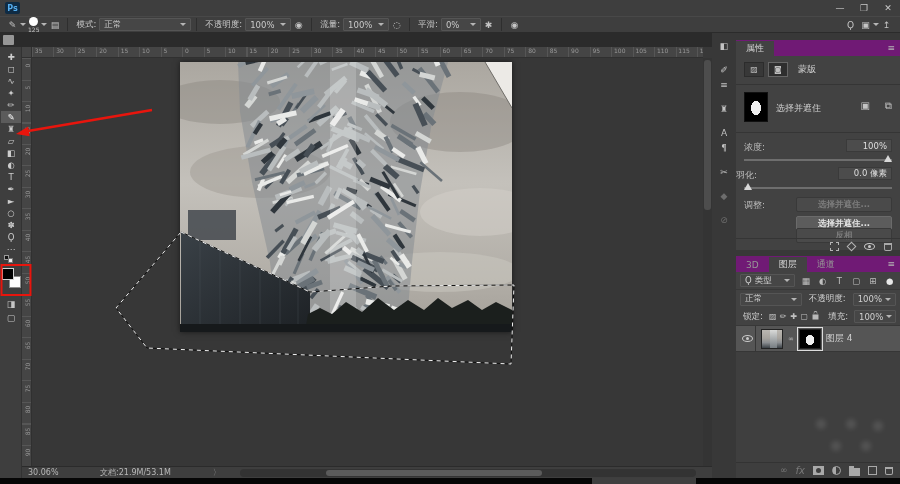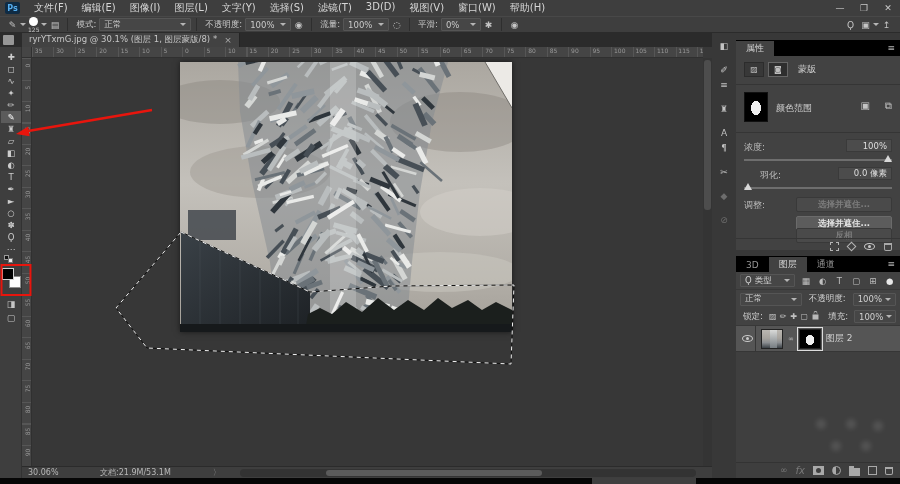--- a/index.html
+++ b/index.html
@@ -83,21 +83,21 @@
 
   
   #dock{position:absolute;left:712px;top:32px;right:0;bottom:6px;background:#383838;z-index:5;}
   #dockstrip{position:absolute;left:1px;top:6px;width:22px;display:flex;flex-direction:column;align-items:center;}
   .dock-icon{width:18px;height:15px;display:flex;align-items:center;justify-content:center;
              color:#c2c2c2;font-size:9px;}
   .dock-icon.dim{color:#6d6d6d;}
   .dock-gap{margin-top:9px;}
 
   #panels{position:absolute;left:24px;top:0;right:0;bottom:0;}
-  .phead{height:16px;background:#000000;display:flex;align-items:flex-end;font-size:9px;position:relative;}
+  .phead{height:16px;background:#701a75;display:flex;align-items:flex-end;font-size:9px;position:relative;}
   .ptab{background:#424242;height:15px;display:flex;align-items:center;padding:0 10px;color:#d4d4d4;}
   .ptab.inactive{background:transparent;color:#969696;}
   .phamb{position:absolute;right:5px;top:3px;color:#b5b5b5;font-size:9px;}
 
   #props{position:absolute;left:0;right:0;top:8px;height:216px;background:#424242;border-bottom:6px solid #383838;}
   #props .body{position:relative;height:198px;font-size:9px;}
   .icbox{width:20px;height:15px;background:#383838;border:1px solid #2c2c2c;display:flex;align-items:center;
          justify-content:center;color:#bdbdbd;font-size:8px;}
   .icbox.sel{background:#2e2e2e;border-color:#666;}
   .hline{position:absolute;left:0;right:0;height:1px;background:#353535;}
@@ -166,33 +166,20 @@
 
   #annotations{position:absolute;left:0;top:0;z-index:40;pointer-events:none;}
 </style>
 </head>
 <body>
 
 <div id="app">
 
   <div id="menubar">
     <div id="ps-logo">Ps</div>
-    <div id="menu-items" style="display: flex;">
-        <span class="menu-item">文件(F)</span>
-        <span class="menu-item">编辑(E)</span>
-        <span class="menu-item">图像(I)</span>
-        <span class="menu-item">图层(L)</span>
-        <span class="menu-item">文字(Y)</span>
-        <span class="menu-item">选择(S)</span>
-        <span class="menu-item">滤镜(T)</span>
-        <span class="menu-item">3D(D)</span>
-        <span class="menu-item">视图(V)</span>
-        <span class="menu-item">窗口(W)</span>
-        <span class="menu-item">帮助(H)</span>
-      </div>
     <div id="win-controls">
       <span class="winbtn">—</span>
       <span class="winbtn">❐</span>
       <span class="winbtn">✕</span>
     </div>
   </div>
 
   <div id="optionsbar">
     <span class="opt-icon">✎</span>
     <span class="caret"></span>
@@ -234,24 +221,20 @@
     <div id="opt-right">
       <span class="opt-icon">Ϙ</span>
       <span class="opt-icon">▣</span>
       <span class="caret"></span>
       <span class="opt-icon">↥</span>
     </div>
   </div>
 
   <div id="tabbar">
     <div id="tabbar-btn"></div>
-    <div id="tab">
-      <span>ryrYTxmG.jpg @ 30.1% (图层 1, 图层蒙版/8) *</span>
-      <span class="close">×</span>
-    </div>
   </div>
 
   <div id="toolbar">
     <div id="tool-list">
         <div class="tool">✚</div>
         <div class="tool">◻</div>
         <div class="tool">∿</div>
         <div class="tool">✦</div>
         <div class="tool">✏</div>
         <div class="tool active">✎</div>
@@ -667,32 +650,32 @@
           <span class="phamb">≡</span>
         </div>
         <div class="body">
           <div style="position:absolute;left:8px;top:6px;display:flex;gap:4px;align-items:center;">
             <div class="icbox">▨</div>
             <div class="icbox sel">◙</div>
             <span style="margin-left:6px;color:#cfcfcf;">蒙版</span>
           </div>
           <div class="hline" style="top:28px;"></div>
           <div id="mask-thumb"></div>
-          <span style="position:absolute;left:40px;top:46px;color:#cfcfcf;">颜色范围</span>
+          <span style="position:absolute;left:40px;top:46px;color:#cfcfcf;">选择并遮住</span>
           <span style="position:absolute;right:30px;top:44px;color:#c3c3c3;font-size:10px;">▣</span>
           <span style="position:absolute;right:8px;top:44px;color:#c3c3c3;font-size:10px;">⧉</span>
           <div class="hline" style="top:76px;"></div>
 
           <span style="position:absolute;left:8px;top:85px;color:#bdbdbd;">浓度:</span>
           <div class="fieldval" style="position:absolute;right:8px;top:83px;width:46px;">100%</div>
           <div class="slider" style="left:8px;right:8px;top:103px;">
             <div class="knob" style="right:0;"></div>
           </div>
 
-          <span style="position:absolute;left:24px;top:113px;color:#bdbdbd;">羽化:</span>
+          <span style="position:absolute;left:0;top:113px;color:#bdbdbd;">羽化:</span>
           <div class="fieldval" style="position:absolute;right:8px;top:111px;width:54px;">0.0 像素</div>
           <div class="slider" style="left:8px;right:8px;top:131px;">
             <div class="knob" style="left:0;"></div>
           </div>
 
           <span style="position:absolute;left:8px;top:143px;color:#bdbdbd;">调整:</span>
           <div class="pbtn" style="top:141px;">选择并遮住...</div>
           <div class="pbtn lit" style="top:160px;">选择并遮住...</div>
           <div class="pbtn" style="top:172px;text-align:center;">反相</div>
 
@@ -756,21 +739,21 @@
         </div>
 
         <div id="layer-list">
           <div class="lrow selected">
             <span class="eyecell">
                 <span class="eye"></span>
               </span>
             <span class="lthumb"></span>
             <span class="linkic">∞</span>
             <span class="lmask sel"></span>
-            <span>图层 2</span>
+            <span>图层 4</span>
           </div>
           <div id="watermark"></div>
         </div>
 
         <div id="layers-footer">
           <span class="fico dim">∞</span>
           <span class="fico dim" style="font-style:italic;font-size:10px;">fx</span>
           <span class="css-mask"></span>
           <span class="css-half"></span>
           <span class="css-folder"></span>

